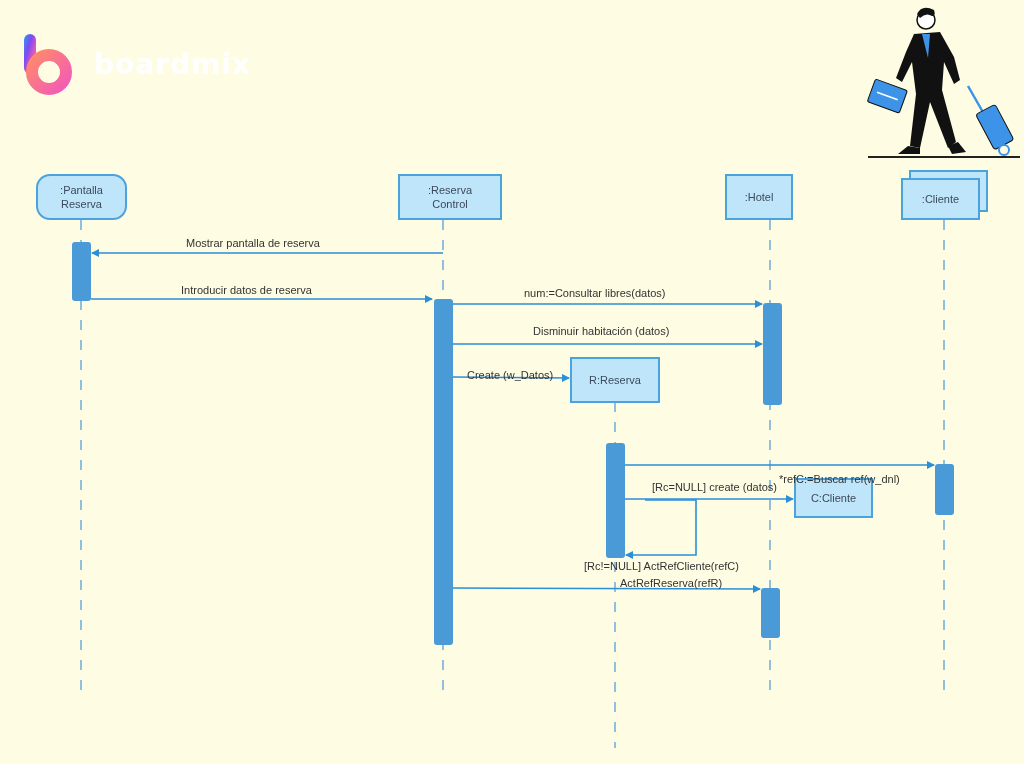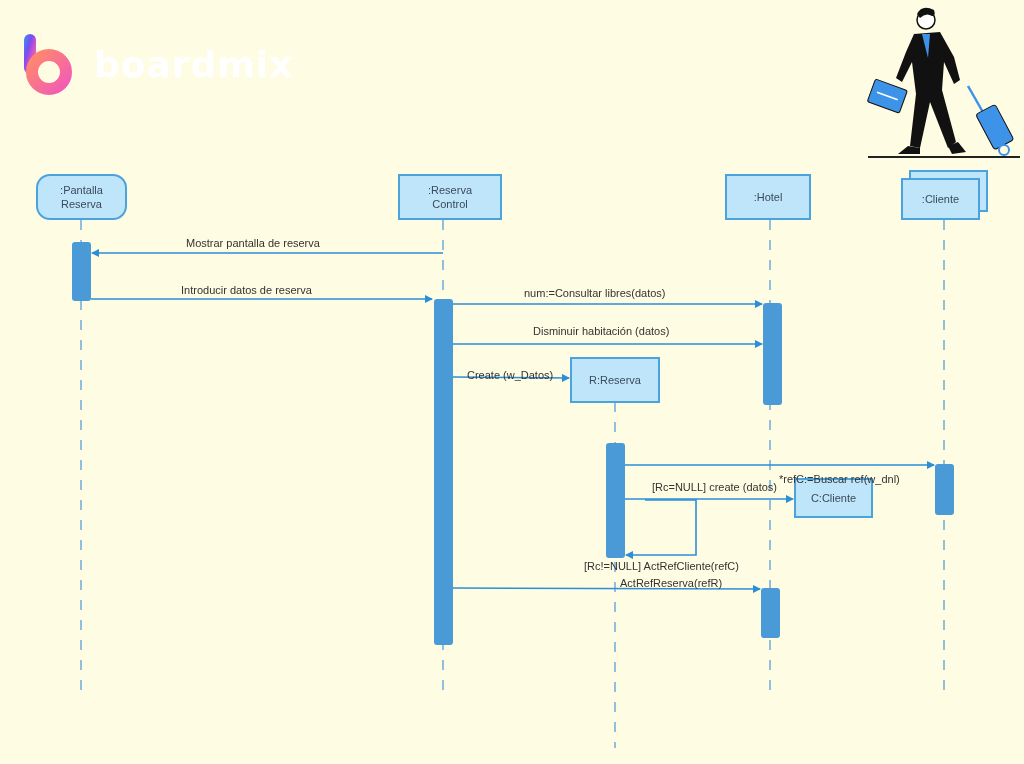--- a/index.html
+++ b/index.html
@@ -7,21 +7,21 @@
       width: 1024px; height: 764px; overflow: hidden;
       background: #fefce2;
       font-family: "Liberation Sans", "DejaVu Sans", sans-serif;
       position: relative;
     }
     .logo {
       position: absolute; left: 22px; top: 34px; display: flex; align-items: center;
     }
     .logo-text {
       font-family: "DejaVu Sans", sans-serif;
-      font-weight: bold; font-size: 36px; color: #ffffff;
+      font-weight: bold; font-size: 28px; color: #ffffff;
       letter-spacing: 1px; margin-left: 22px; line-height: 1;
     }
     .illustration { position: absolute; left: 862px; top: 2px; width: 162px; height: 160px; }
     svg.diagram { position: absolute; left: 0; top: 0; }
     .box {
       position: absolute; box-sizing: border-box;
       background: #bfe5fb; border: 2px solid #4ba3dd;
       display: flex; align-items: center; justify-content: center;
       text-align: center; font-size: 11px; color: #3a4a5a; line-height: 14px;
     }
@@ -114,21 +114,21 @@
     <line x1="453" y1="588" x2="760" y2="589"></line>
   </g>
 </svg>
 
 <div class="box" style="left:36px;top:174px;width:91px;height:46px;border-radius:14px;">
   <div><span>:Pantalla</span><br><span>Reserva</span></div>
 </div>
 <div class="box" style="left:398px;top:174px;width:104px;height:46px;">
   <div><span>:Reserva</span><br><span>Control</span></div>
 </div>
-<div class="box" style="left:725px;top:174px;width:86px;height:46px;text-align:center;">
+<div class="box" style="left:725px;top:174px;width:68px;height:46px;text-align:center;">
   <span>:Hotel</span>
 </div>
 <div class="box-shadow" style="left:909px;top:170px;width:79px;height:42px;"></div>
 <div class="box" style="left:901px;top:178px;width:79px;height:42px;">
   <span>:Cliente</span>
 </div>
 <div class="box" style="left:570px;top:357px;width:90px;height:46px;text-align:center;">
   <span>R:Reserva</span>
 </div>
 <div class="box" style="left:794px;top:478px;width:79px;height:40px;">

